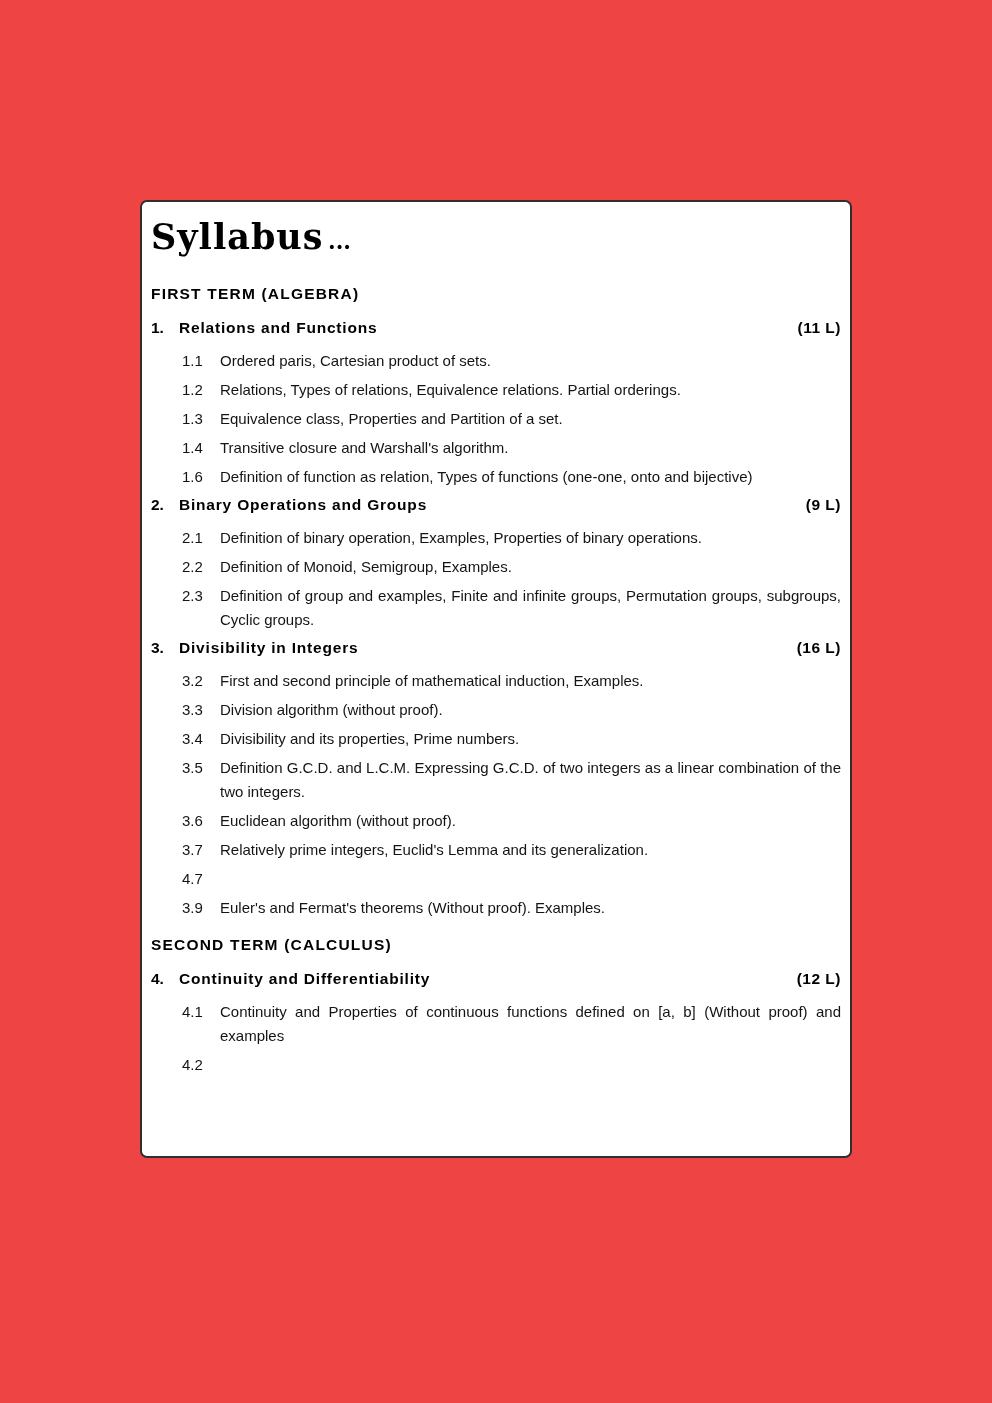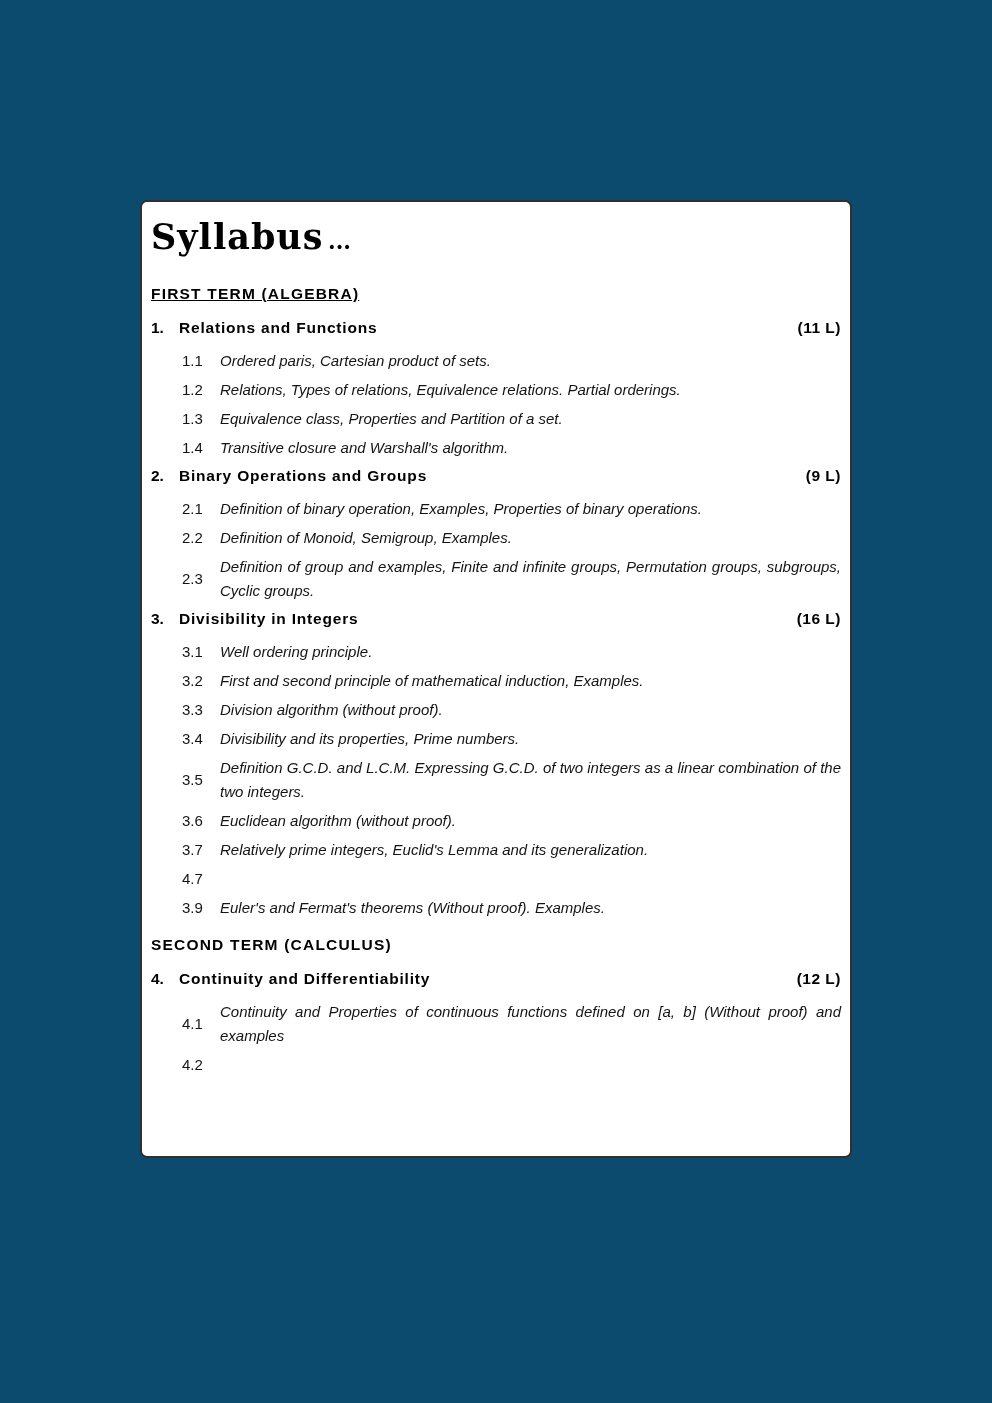--- a/index.html
+++ b/index.html
@@ -1,21 +1,21 @@
 <!DOCTYPE html>
 <html><head>
 <meta charset="utf-8">
 <style>
   * { margin: 0; padding: 0; box-sizing: border-box; }
   html, body { background: #ffffff; }
   .page {
     position: relative;
     width: 992px;
     height: 1403px;
-    background: #0c4a6e;
+    background: #ef4444;
     font-family: "Liberation Sans", sans-serif;
     color: #111111;
     margin: 0 auto;
   }
   .syllabus-box {
     position: absolute;
     left: 140px;
     top: 200px;
     width: 712px;
     height: 958px;
@@ -42,44 +42,44 @@
     color: #000000;
   }
   .term-heading {
     font-weight: bold;
     font-size: 15.5px;
     letter-spacing: 1.2px;
     line-height: 21px;
     margin: 14px 0 13px 0;
     color: #000000;
   }
-  .term-heading.first { margin-top: 12px; text-decoration: underline; }
+  .term-heading.first { margin-top: 12px; }
   .chapter-heading {
     display: flex;
     align-items: baseline;
     font-weight: bold;
     font-size: 15.5px;
     line-height: 22px;
     margin: 4px 0 10px 0;
     color: #000000;
   }
   .ch-num { flex: none; width: 28px; }
   .ch-title { letter-spacing: 0.8px; }
   .ch-hours { margin-left: auto; letter-spacing: 0.5px; }
   .item {
     display: flex;
-    align-items: center;
+    align-items: flex-start;
     padding-left: 31px;
     font-size: 15px;
     line-height: 24px;
     margin-bottom: 5px;
     color: #141414;
   }
   .item-num { flex: none; width: 38px; }
-  .item-text { flex: 1 1 auto; text-align: justify; font-style: italic; }
+  .item-text { flex: 1 1 auto; text-align: justify; }
 </style>
 </head>
 <body>
 
 <div class="page">
   <div class="syllabus-box">
 
     <div class="title-row">
       <span class="title-gothic">Syllabus</span>
       <span class="title-suffix">...</span>
@@ -101,20 +101,24 @@
       <span class="item-text">Relations, Types of relations, Equivalence relations. Partial orderings.</span>
     </div>
     <div class="item">
       <span class="item-num">1.3</span>
       <span class="item-text">Equivalence class, Properties and Partition of a set.</span>
     </div>
     <div class="item">
       <span class="item-num">1.4</span>
       <span class="item-text">Transitive closure and Warshall's algorithm.</span>
     </div>
+    <div class="item">
+      <span class="item-num">1.6</span>
+      <span class="item-text">Definition of function as relation, Types of functions (one-one, onto and bijective)</span>
+    </div>
 
     <div class="chapter-heading">
       <span class="ch-num">2.</span>
       <span class="ch-title">Binary Operations and Groups</span>
       <span class="ch-hours">(9 L)</span>
     </div>
     <div class="item">
       <span class="item-num">2.1</span>
       <span class="item-text">Definition of binary operation, Examples, Properties of binary operations.</span>
     </div>
@@ -124,24 +128,20 @@
     </div>
     <div class="item">
       <span class="item-num">2.3</span>
       <span class="item-text">Definition of group and examples, Finite and infinite groups, Permutation groups, subgroups, Cyclic groups.</span>
     </div>
 
     <div class="chapter-heading">
       <span class="ch-num">3.</span>
       <span class="ch-title">Divisibility in Integers</span>
       <span class="ch-hours">(16 L)</span>
-    </div>
-    <div class="item">
-      <span class="item-num">3.1</span>
-      <span class="item-text">Well ordering principle.</span>
     </div>
     <div class="item">
       <span class="item-num">3.2</span>
       <span class="item-text">First and second principle of mathematical induction, Examples.</span>
     </div>
     <div class="item">
       <span class="item-num">3.3</span>
       <span class="item-text">Division algorithm (without proof).</span>
     </div>
     <div class="item">

